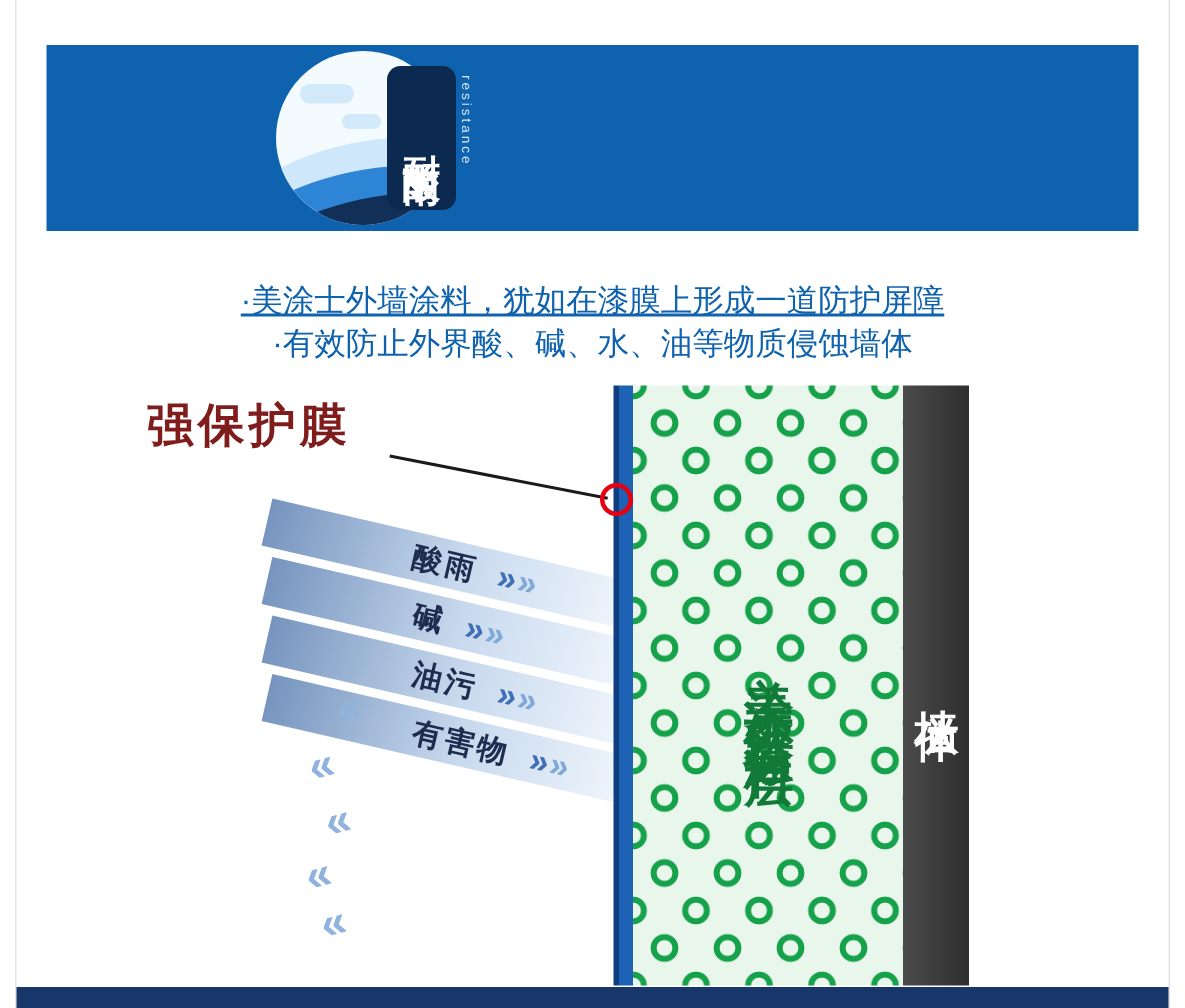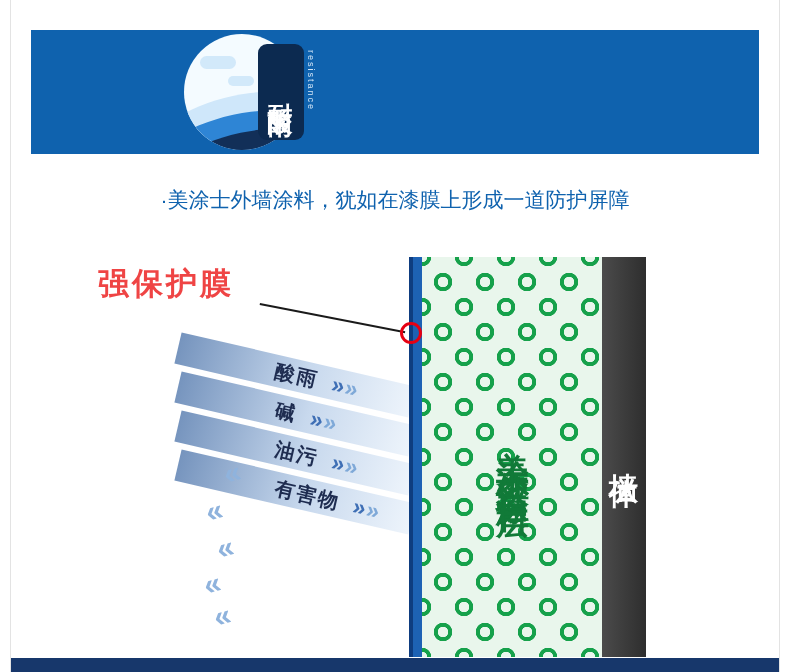--- a/index.html
+++ b/index.html
@@ -22,25 +22,25 @@
   .swoosh{position:absolute;border-radius:50%;}
   .swoosh-light{left:-35px;bottom:-30px;width:185px;height:85px;background:#cfe7fa;transform:rotate(-12deg);}
   .swoosh-blue{left:-35px;bottom:-44px;width:185px;height:80px;background:#2e85d5;transform:rotate(-12deg);}
   .swoosh-navy{left:-30px;bottom:-62px;width:190px;height:80px;background:#122f58;transform:rotate(-12deg);}
   .badge{position:absolute;left:258px;top:44px;width:46px;height:96px;background:#0c2a50;border-radius:9px;display:flex;align-items:center;justify-content:center;z-index:3;}
   .badge-label{writing-mode:vertical-rl;color:#ffffff;font-size:25px;font-weight:bold;letter-spacing:6px;}
   .badge-sub{position:absolute;left:306px;top:50px;writing-mode:vertical-rl;font-size:9px;color:#d4e6f7;letter-spacing:2px;z-index:3;}
 
   
   .intro{position:absolute;left:0;width:790px;text-align:center;color:#0f62ae;font-size:21px;}
-  .intro-1{top:186px;}
+  .intro-1{top:186px;text-decoration:underline;}
   .intro-2{top:215px;}
 
   
-  .headline{position:absolute;left:98px;top:263px;font-size:31px;font-weight:bold;color:#ef4444;letter-spacing:3px;}
+  .headline{position:absolute;left:98px;top:263px;font-size:31px;font-weight:bold;color:#7f1d1d;letter-spacing:3px;}
   .pointer{position:absolute;left:260px;top:303px;width:148px;height:2px;background:#1a1a1a;transform:rotate(11deg);transform-origin:left top;z-index:6;}
   .marker{position:absolute;left:400px;top:322px;width:22px;height:22px;border:3px solid #e60012;border-radius:50%;z-index:7;}
 
   .band{position:absolute;left:178px;width:240px;height:32px;transform-origin:left center;transform:rotate(13deg);
         background:linear-gradient(95deg,rgba(110,142,186,0.95) 0%,rgba(170,196,228,0.65) 55%,rgba(205,224,245,0.35) 100%);
         display:flex;align-items:center;z-index:2;}
   .band-1{top:332px;}
   .band-2{top:371px;}
   .band-3{top:410px;}
   .band-4{top:449px;}
@@ -87,20 +87,21 @@
     <div class="swoosh swoosh-light"></div>
     <div class="swoosh swoosh-blue"></div>
     <div class="swoosh swoosh-navy"></div>
   </div>
   <div class="badge">
     <span class="badge-label">耐酸雨</span>
   </div>
   <span class="badge-sub">resistance</span>
 
   <div class="intro intro-1">·美涂士外墙涂料，犹如在漆膜上形成一道防护屏障</div>
+  <div class="intro intro-2">·有效防止外界酸、碱、水、油等物质侵蚀墙体</div>
 
   <div class="headline">强保护膜</div>
 
   <div class="band band-1">
     <span class="band-label">酸雨</span>
     <span class="band-chev"><span class="c1">»</span><span class="c2">»</span></span>
   </div>
   <div class="band band-2">
     <span class="band-label">碱</span>
     <span class="band-chev"><span class="c1">»</span><span class="c2">»</span></span>

